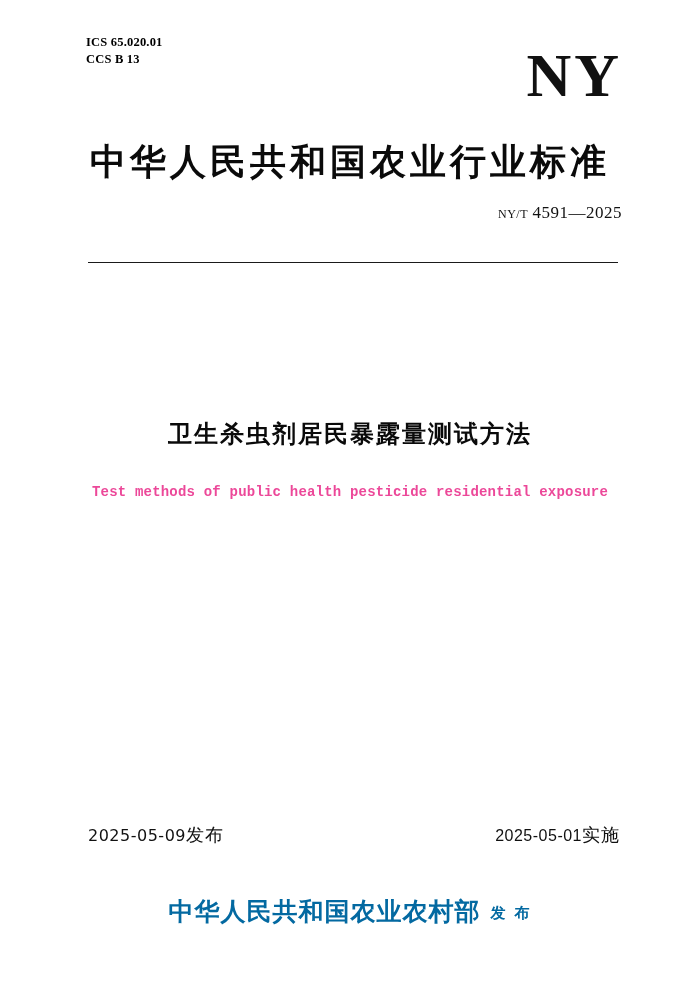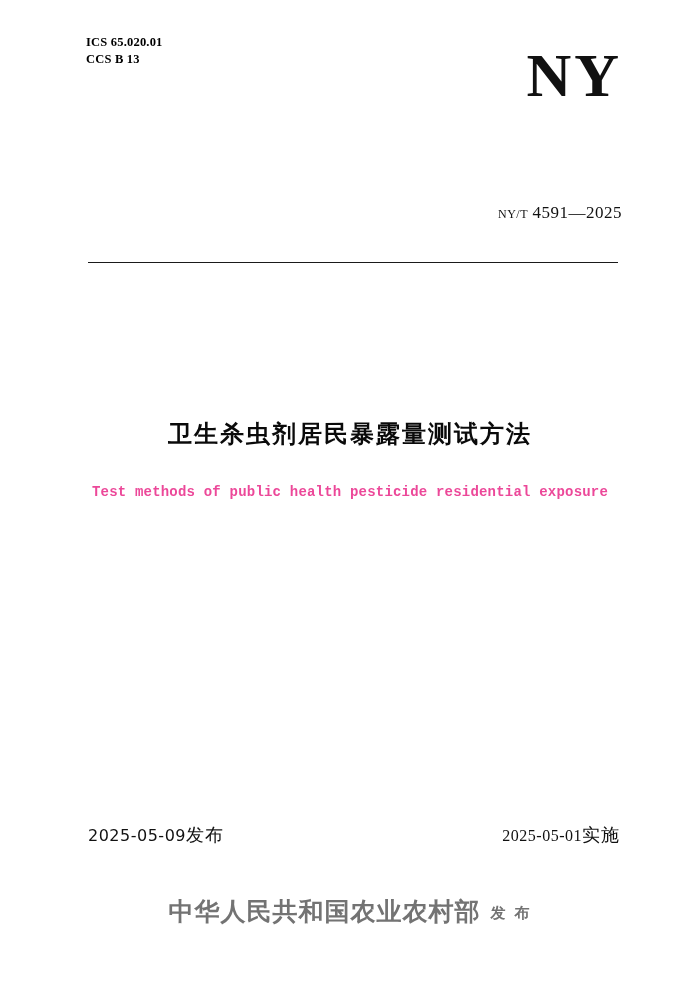--- a/index.html
+++ b/index.html
@@ -131,41 +131,41 @@
     font-family: "DejaVu Sans", sans-serif;
     font-size: 16px;
     letter-spacing: 0.5px;
     color: #111111;
     white-space: nowrap;
   }
   .date-effective {
     position: absolute;
     right: 80px;
     top: 823px;
-    font-family: Liberation Serif, serif;
+    font-family: Liberation Sans, sans-serif;
     font-size: 16px;
     letter-spacing: 0.5px;
     color: #111111;
     white-space: nowrap;
     text-align: right;
   }
   .date-label {
     font-size: 18px;
     letter-spacing: 1px;
   }
 
   
   .publisher {
     position: absolute;
     left: 0;
     top: 895px;
     width: 700px;
     text-align: center;
     white-space: nowrap;
-    color: #737373;
+    color: #0369a1;
   }
   .publisher .org {
     font-family: "DejaVu Sans", sans-serif;
     font-weight: bold;
     font-size: 25px;
     letter-spacing: 1px;
   }
   .publisher .verb {
     font-family: "DejaVu Sans", sans-serif;
     font-weight: bold;
@@ -181,20 +181,21 @@
 
 <div class="page">
 
   <div class="ics-block">
     <div class="ics-line">ICS 65.020.01</div>
     <div class="ics-line">CCS B 13</div>
   </div>
 
   <div class="ny-logo">NY</div>
 
+  <div class="std-title">中华人民共和国农业行业标准</div>
 
   <div class="std-number">
     <span class="prefix">NY/T</span>
     <span class="num">4591—2025</span>
   </div>
 
   <div class="rule"></div>
 
   <div class="doc-title-cn">卫生杀虫剂居民暴露量测试方法</div>
   <div class="doc-title-en">Test methods of public health pesticide residential exposure</div>

